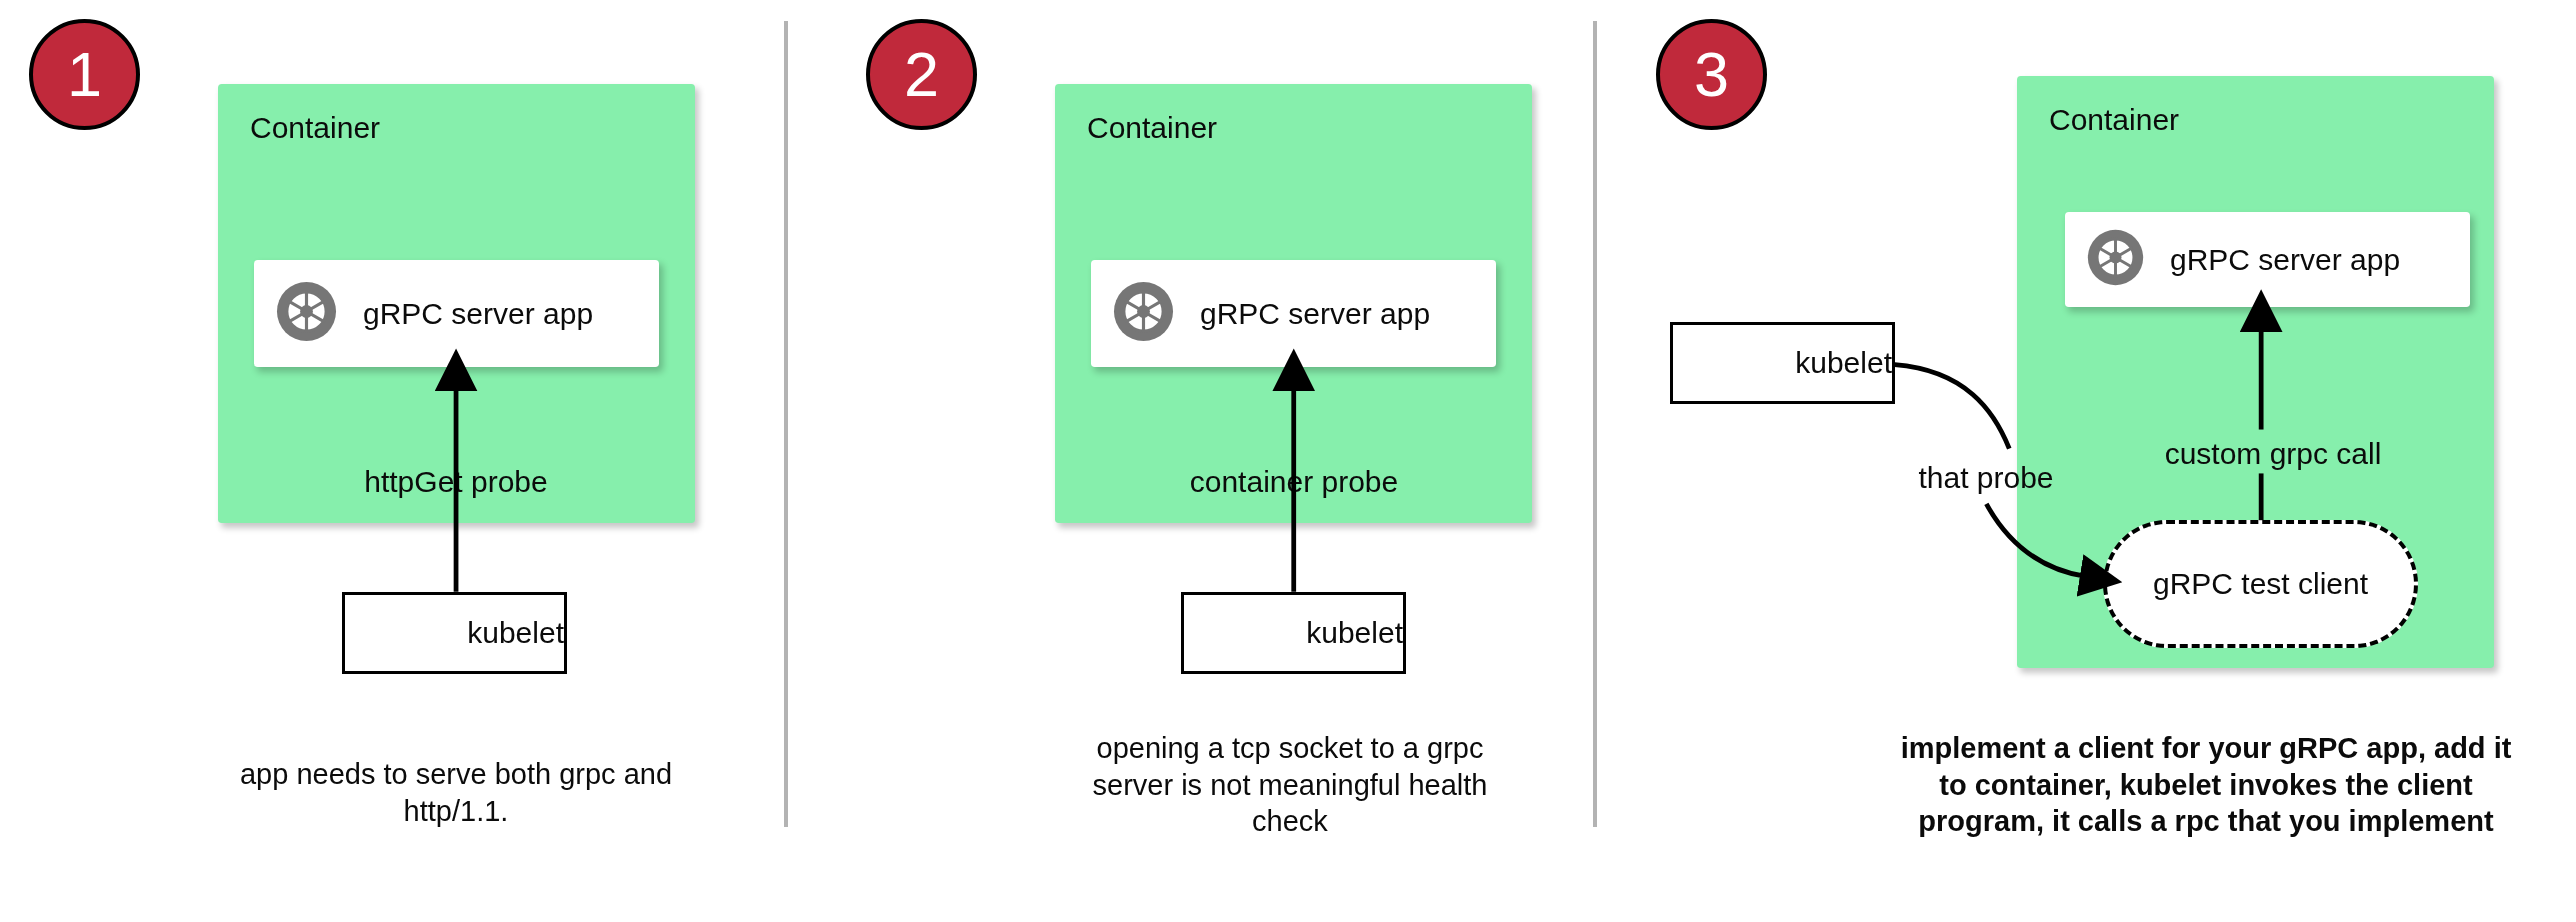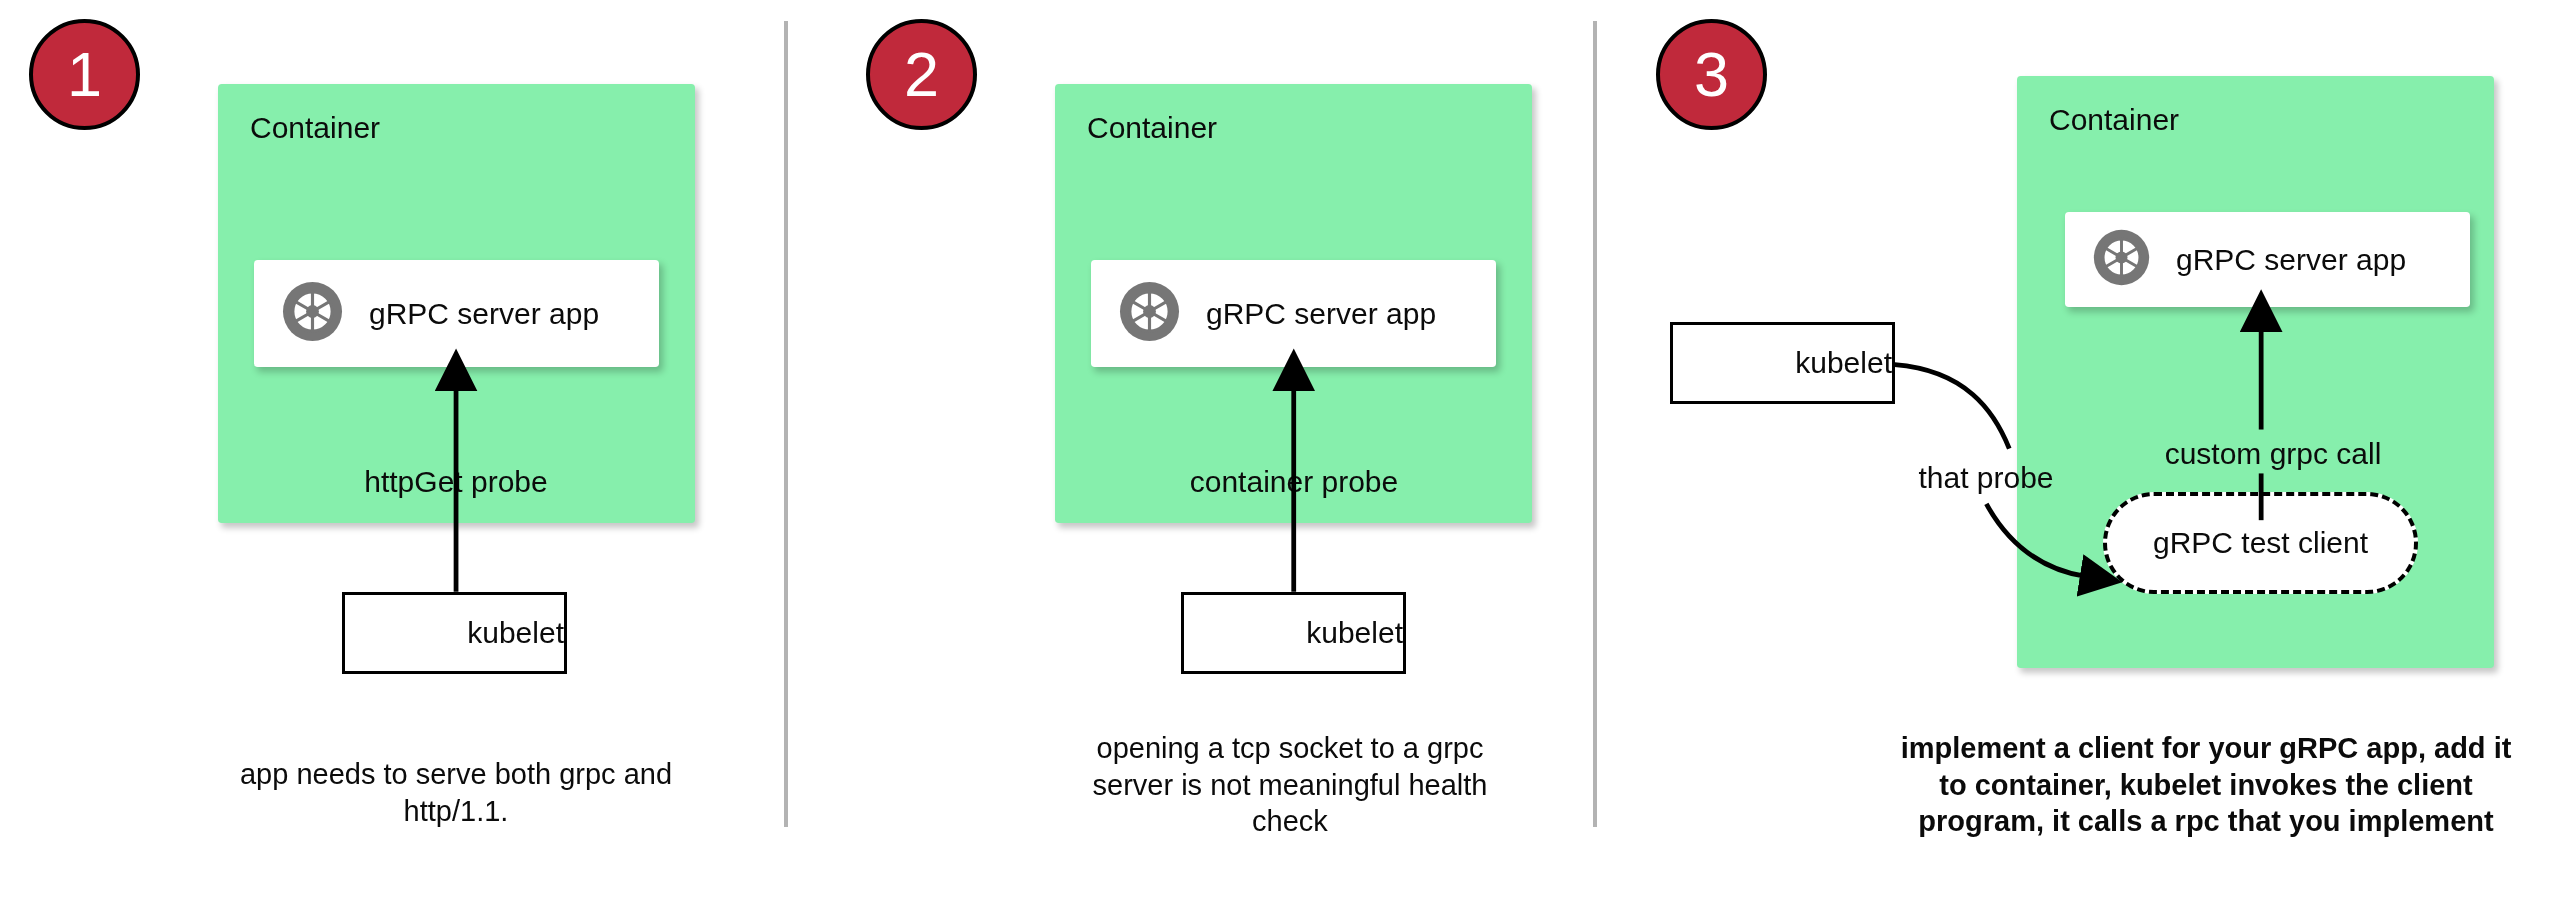--- a/index.html
+++ b/index.html
@@ -53,21 +53,21 @@
   }
 
   
   .app-card{
     position:absolute;
     background:#ffffff;
     border-radius:3.8px;
     box-shadow:3.8px 4.8px 7.6px rgba(0,0,0,0.22);
     display:flex;align-items:center;
     box-sizing:border-box;
-    padding-left:27px;
+    padding-left:21px;
   }
   .app-card .app-label{
     font-size:30px;
     color:#0b0b0b;
     margin-left:25px;
     white-space:nowrap;
   }
   .aperture{flex:0 0 auto;display:block;}
 
   
@@ -263,21 +263,21 @@
   </div>
 
   <div class="edge-label" style="left:1986px;top:461px;">
     <b>that</b><span> probe</span>
   </div>
 
   <div class="edge-label" style="left:2261px;top:437px;margin-left:12px;">
     <span>custom grpc call</span>
   </div>
 
-  <div class="dashed-pill" style="left:2103px;top:492px;width:315px;height:102px;">
+  <div class="dashed-pill" style="left:2103px;top:520px;width:315px;height:128px;">
     <span>gRPC test client</span>
   </div>
 
   <div class="caption" style="left:2206px;top:730px;width:630px;font-weight:bold;">
     <span>implement a client for your gRPC app, add it to container, kubelet invokes the client program, it calls a rpc that you implement</span>
   </div>
 
   <svg class="overlay" viewBox="0 0 2700 967">
     <defs>
       <marker id="arrowhead" markerWidth="9" markerHeight="9" refX="1.2" refY="4.5" orient="auto" markerUnits="strokeWidth">

